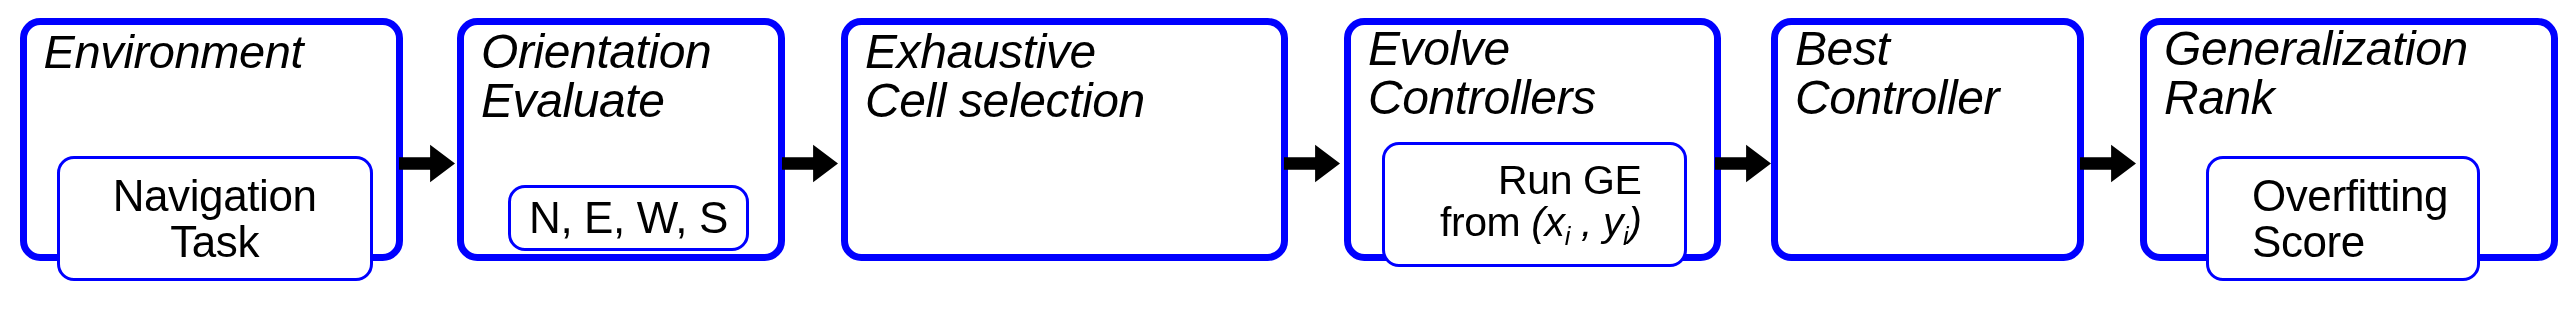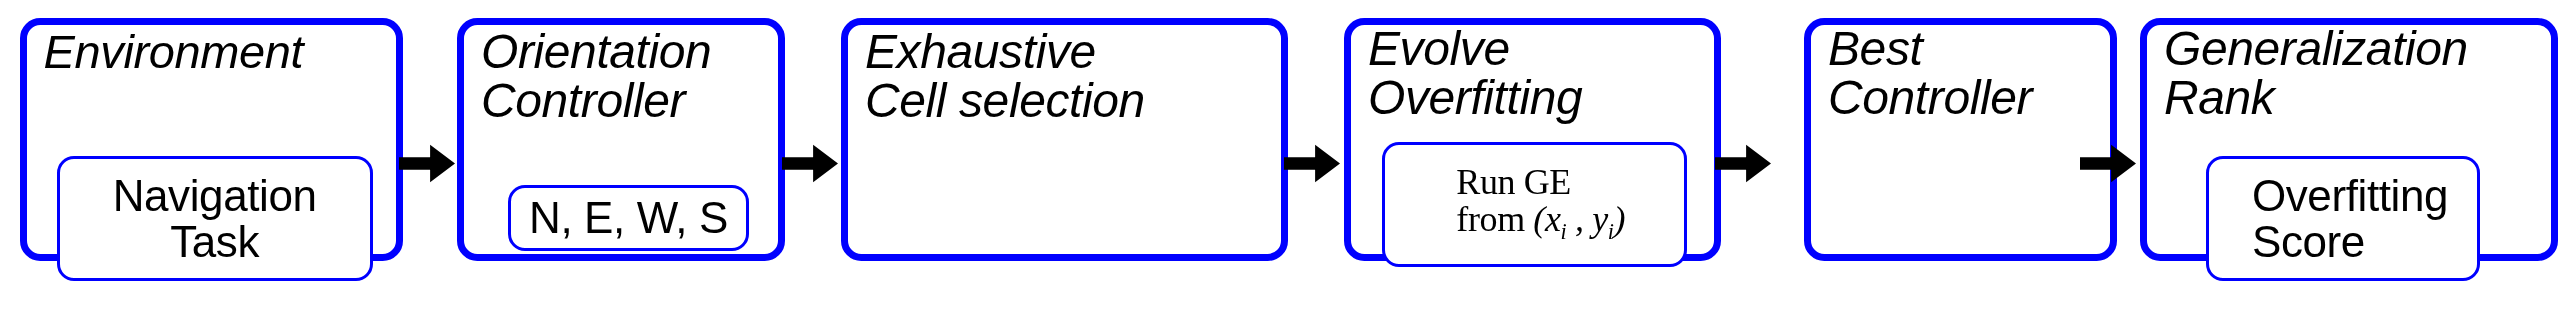--- a/index.html
+++ b/index.html
@@ -78,23 +78,23 @@
 
   #stage-1 { left: 457px;  width: 328px; }
   #stage-1 .subbox { left: 44px;  top: 160px; width: 241px; height: 66px; }
 
   #stage-2 { left: 841px; width: 447px; }
   #stage-2 .subbox { left: 106px; top: 156px; width: 227px; height: 72px; }
 
   #stage-3 { left: 1344px; width: 377px; }
   #stage-3 .stage-title { top: 0px; }
   #stage-3 .subbox { left: 31px;  top: 117px; width: 305px; height: 125px; }
-  #stage-3 .subbox-label { font-size: 36px; text-align: left; padding-left: 12.5px; font-family: Liberation Serif, serif; }
+  #stage-3 .subbox-label { font-size: 41px; text-align: right; padding-left: 12.5px; }
 
-  #stage-4 { left: 1771px; width: 313px; margin-left: 33px; }
+  #stage-4 { left: 1771px; width: 313px; }
   #stage-4 .stage-title { top: 0px; }
   #stage-4 .subbox { left: 22px;  top: 121px; width: 266px; height: 125px; }
   #stage-4 .subbox-label { text-align: left; padding-left: 14px; }
 
   #stage-5 { left: 2140px; width: 418px; text-decoration: underline; }
   #stage-5 .stage-title { top: 0px; }
   #stage-5 .subbox { left: 59px;  top: 131px; width: 274px; height: 125px; align-items: center; }
   #stage-5 .subbox-label { text-align: left; padding-left: 14px; }
 
   #arrow-0 { left: 399px; }
@@ -117,21 +117,21 @@
   </div>
 
   <div class="arrow" id="arrow-0">
     <svg width="56" height="41" viewBox="0 0 72 52" xmlns="http://www.w3.org/2000/svg">
       <path d="M0 18 L40 18 L40 2 L72 26 L40 50 L40 34 L0 34 Z" fill="#000000"></path>
     </svg>
   </div>
 
   <div class="stage" id="stage-1">
     <div class="stage-title">Orientation
-Controller</div>
+Evaluate</div>
     <div class="subbox">
       <span class="subbox-label">N, E, W, S</span>
     </div>
   </div>
 
   <div class="arrow" id="arrow-1">
     <svg width="56" height="41" viewBox="0 0 72 52" xmlns="http://www.w3.org/2000/svg">
       <path d="M0 18 L40 18 L40 2 L72 26 L40 50 L40 34 L0 34 Z" fill="#000000"></path>
     </svg>
   </div>
@@ -142,21 +142,21 @@
   </div>
 
   <div class="arrow" id="arrow-2">
     <svg width="56" height="41" viewBox="0 0 72 52" xmlns="http://www.w3.org/2000/svg">
       <path d="M0 18 L40 18 L40 2 L72 26 L40 50 L40 34 L0 34 Z" fill="#000000"></path>
     </svg>
   </div>
 
   <div class="stage" id="stage-3">
     <div class="stage-title">Evolve
-Overfitting</div>
+Controllers</div>
     <div class="subbox">
       <span class="subbox-label">Run GE<br>from <span class="ital">(x<span class="sub">i</span> , y<span class="sub">i</span>)</span></span>
     </div>
   </div>
 
   <div class="arrow" id="arrow-3">
     <svg width="56" height="41" viewBox="0 0 72 52" xmlns="http://www.w3.org/2000/svg">
       <path d="M0 18 L40 18 L40 2 L72 26 L40 50 L40 34 L0 34 Z" fill="#000000"></path>
     </svg>
   </div>

